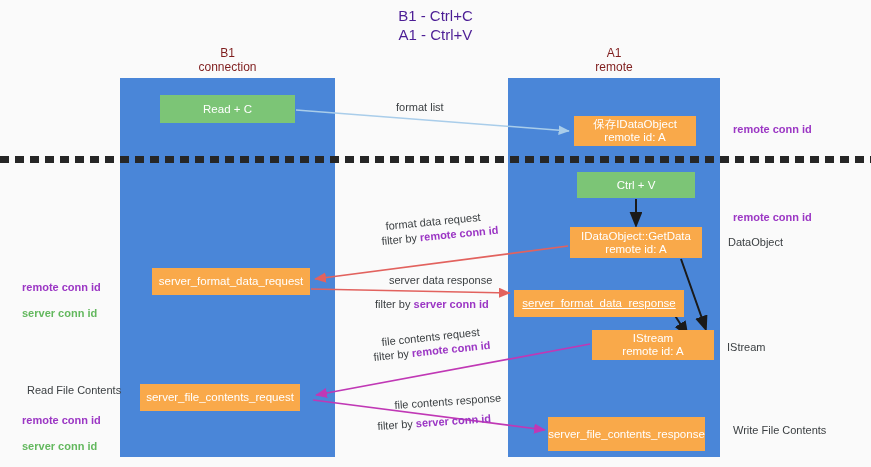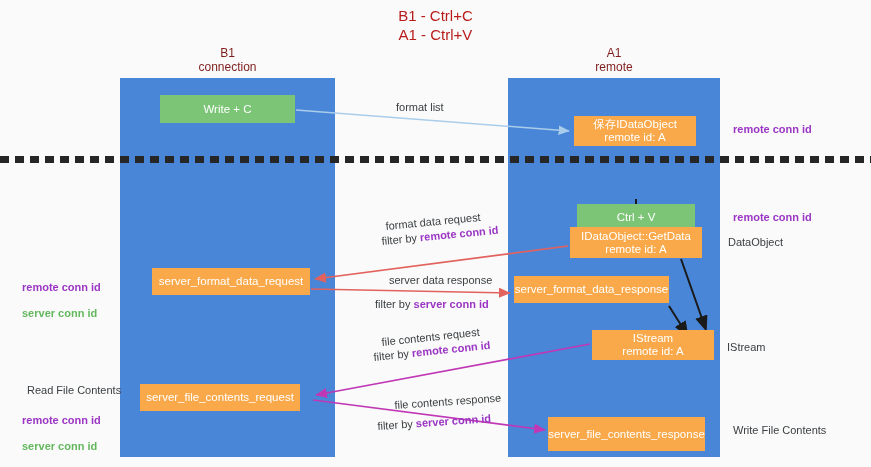--- a/index.html
+++ b/index.html
@@ -23,21 +23,21 @@
   }
   .abs { position: absolute; }
 
   
   .title {
     left: 0; top: 6px;
     width: 871px;
     text-align: center;
     font-size: 15px;
     line-height: 19px;
-    color: #b91c1c;
+    color: #4c1d95;
     white-space: pre-line;
   }
 
   
   .col-head {
     font-size: 12px;
     line-height: 14px;
     text-align: center;
     color: #7f1d1d;
     white-space: pre-line;
@@ -77,24 +77,24 @@
     line-height: 13px;
     color: #ffffff;
     white-space: pre-line;
     padding: 2px 4px;
   }
   .node.green  { background: #7cc576; }
   .node.orange { background: #f9a94a; }
 
   #n-ctrlc  { left: 160px; top: 95px;  width: 135px; height: 28px; }
   #n-dataobj{ left: 574px; top: 116px; width: 122px; height: 30px; }
-  #n-ctrlv  { left: 577px; top: 172px; width: 118px; height: 26px; margin-top: 32px; }
+  #n-ctrlv  { left: 577px; top: 172px; width: 118px; height: 26px; }
   #n-getdata{ left: 570px; top: 227px; width: 132px; height: 31px; }
   #n-fmtreq { left: 152px; top: 268px; width: 158px; height: 27px; }
-  #n-fmtresp{ left: 514px; top: 276px; width: 155px; height: 27px; }
+  #n-fmtresp{ left: 514px; top: 290px; width: 170px; height: 27px; text-decoration: underline; }
   #n-istream{ left: 592px; top: 330px; width: 122px; height: 30px; }
   #n-filereq{ left: 140px; top: 384px; width: 160px; height: 27px; }
   #n-fileresp{left: 548px; top: 417px; width: 157px; height: 34px; }
 
   
   .note {
     font-size: 11px;
     line-height: 13px;
     color: #3c4043;
     white-space: pre-line;
@@ -179,21 +179,21 @@
 
     <line x1="681" y1="259" x2="705" y2="327" stroke="#1a1a1a" stroke-width="2" marker-end="url(#ah-blk)"></line>
 
     <line x1="669" y1="306" x2="686" y2="333" stroke="#1a1a1a" stroke-width="2" marker-end="url(#ah-blk)"></line>
 
     <line x1="590" y1="344" x2="316" y2="395" stroke="#c038b5" stroke-width="1.7" marker-end="url(#ah-mag)"></line>
 
     <line x1="313" y1="400" x2="545" y2="430" stroke="#c038b5" stroke-width="1.7" marker-end="url(#ah-mag)"></line>
   </svg>
 
-  <div class="abs node green" id="n-ctrlc">Write + C</div>
+  <div class="abs node green" id="n-ctrlc">Read + C</div>
   <div class="abs node orange" id="n-dataobj">保存IDataObject
 remote id: A</div>
   <div class="abs node green" id="n-ctrlv">Ctrl + V</div>
   <div class="abs node orange" id="n-getdata">IDataObject::GetData
 remote id: A</div>
   <div class="abs node orange" id="n-fmtreq">server_format_data_request</div>
   <div class="abs node orange" id="n-fmtresp">server_format_data_response</div>
   <div class="abs node orange" id="n-istream">IStream
 remote id: A</div>
   <div class="abs node orange" id="n-filereq">server_file_contents_request</div>

